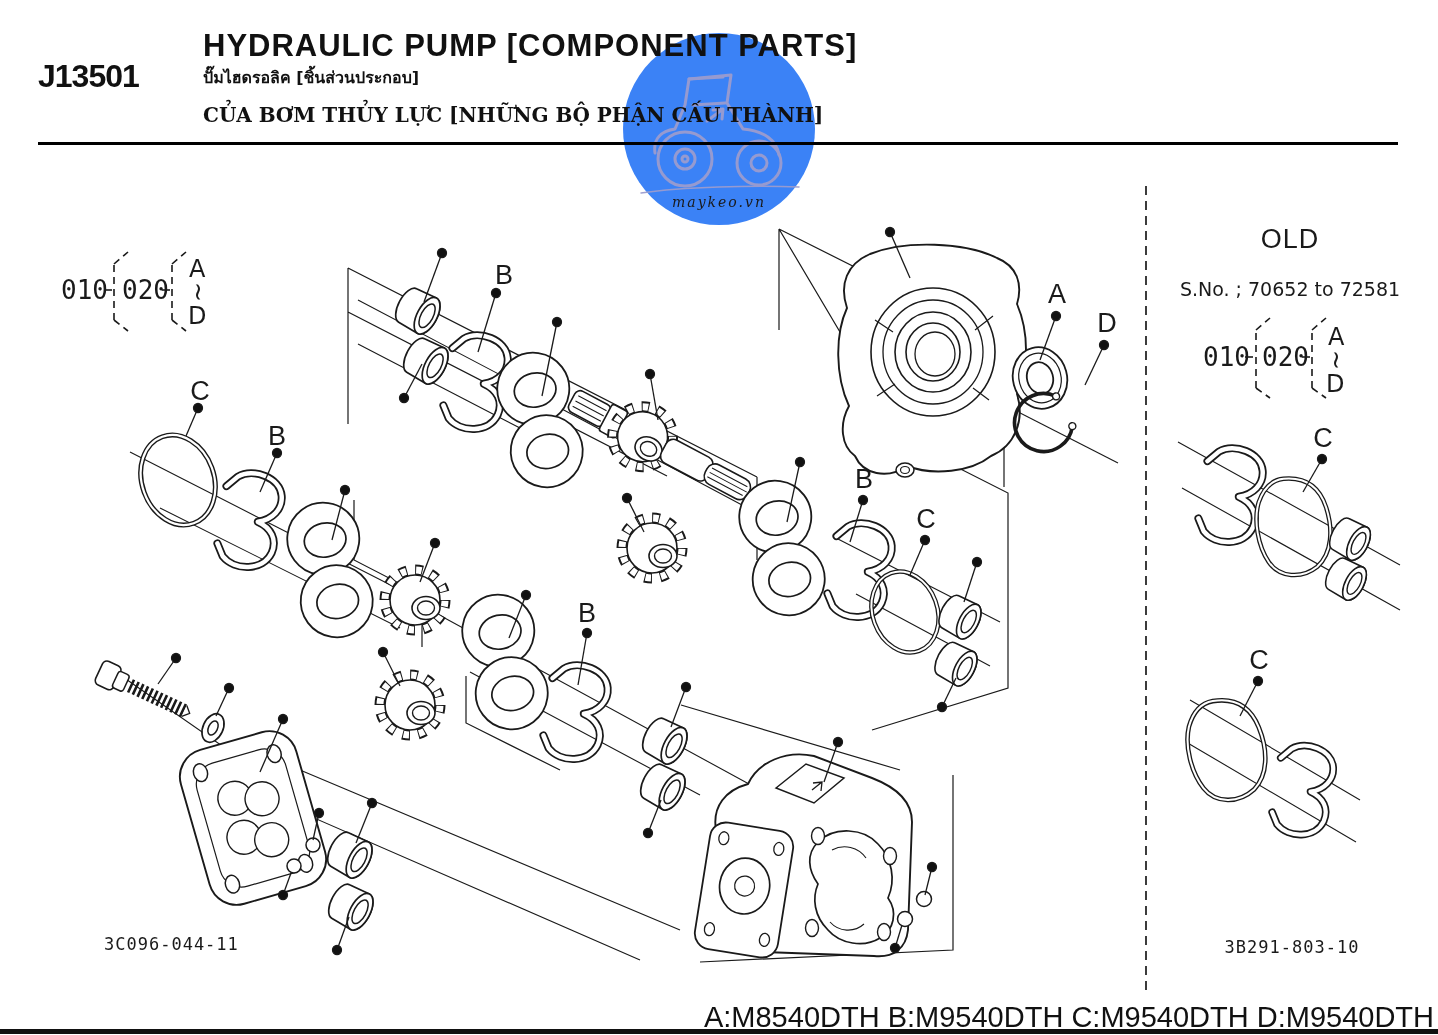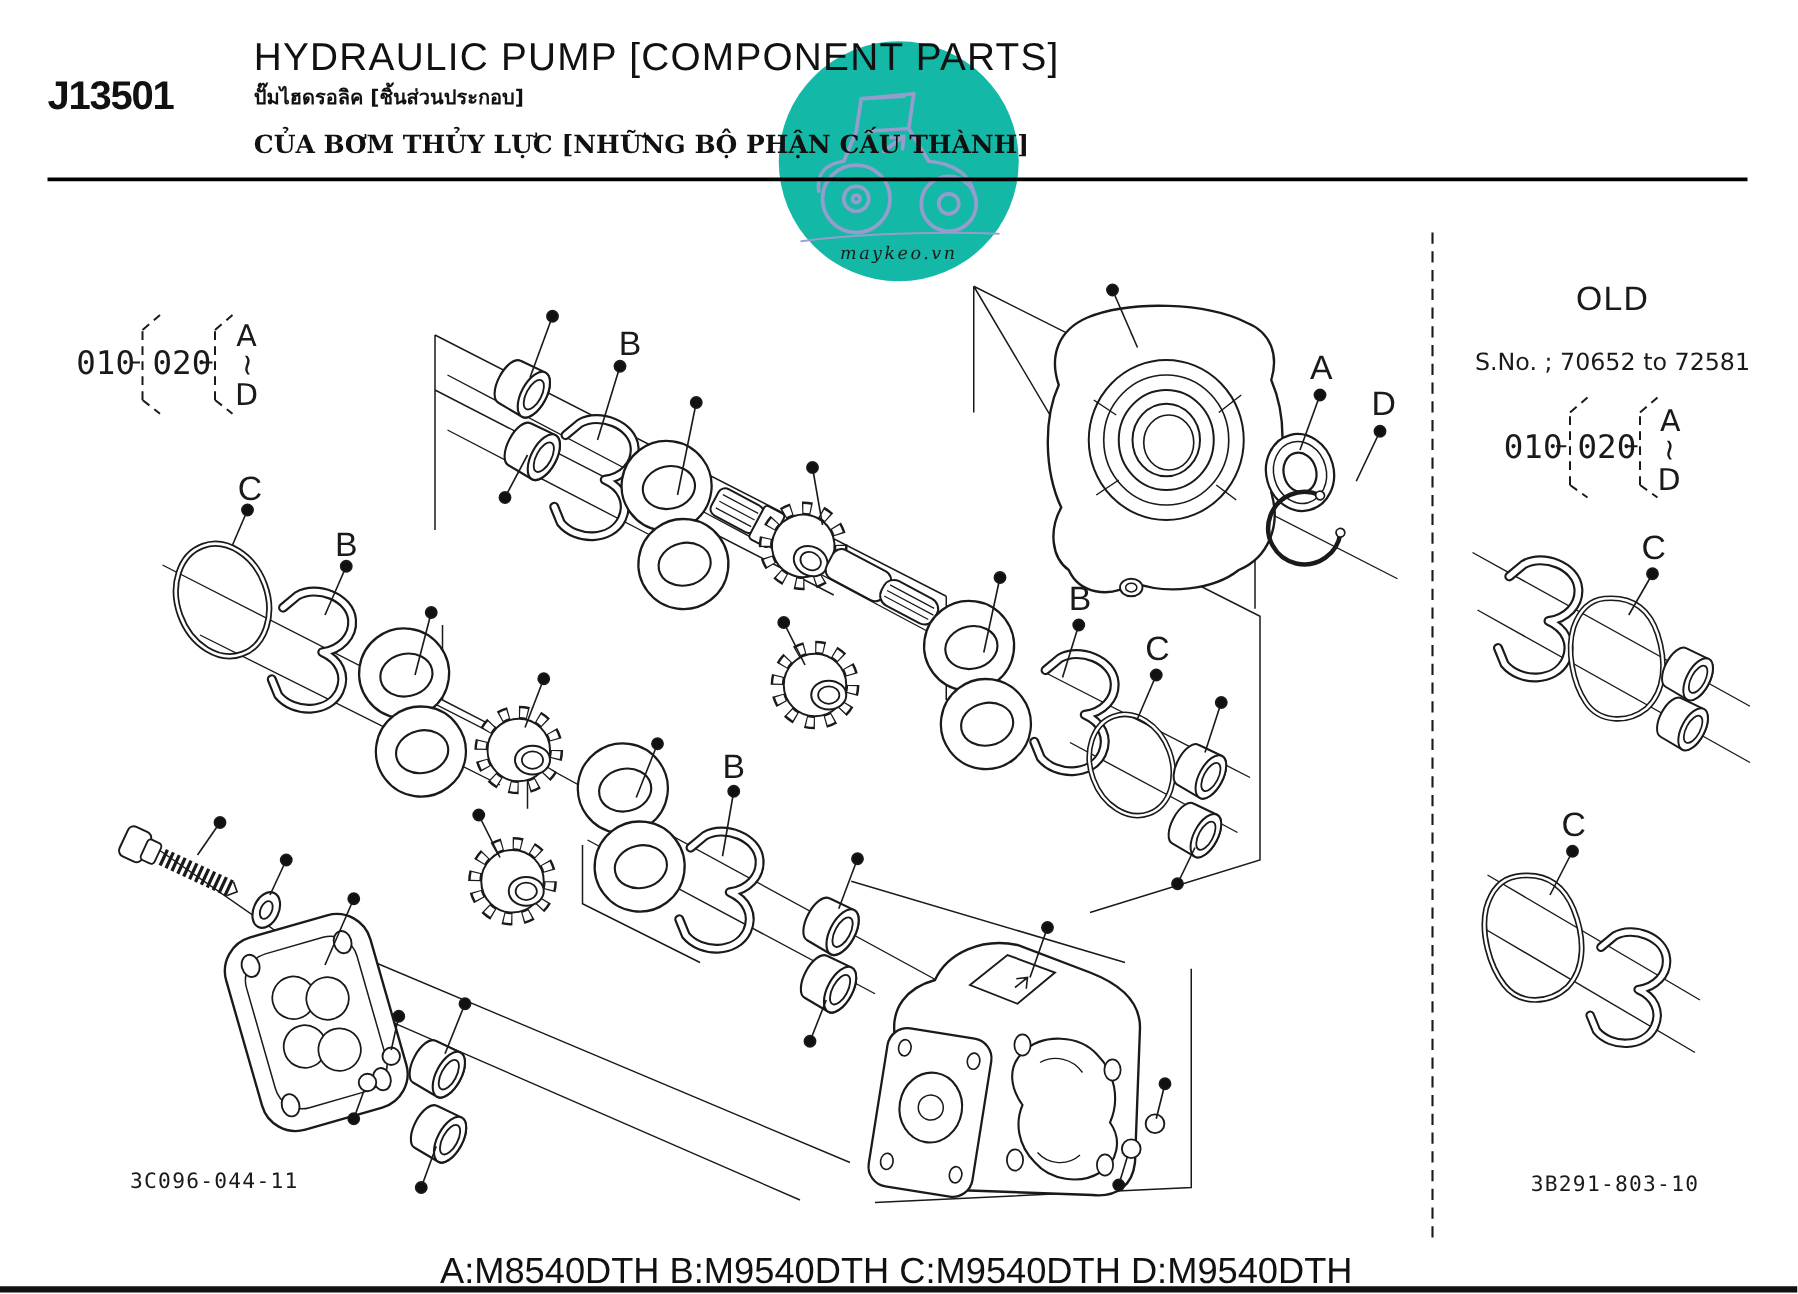--- a/index.html
+++ b/index.html
@@ -4,28 +4,28 @@
 <style>
   html,body{margin:0;padding:0;}
   body{
     width:1438px;height:1035px;position:relative;background:#fff;
     font-family:"Liberation Sans",sans-serif;color:#111;overflow:hidden;
   }
   .abs{position:absolute;}
   
   #watermark{
     left:623px;top:33px;width:192px;height:192px;border-radius:50%;
-    background:#14b8a6;z-index:0;display:flex;align-items:center;justify-content:center;
+    background:#3b82f6;z-index:0;display:flex;align-items:center;justify-content:center;
   }
   #header{z-index:2;}
   #page-code{
     left:38px;top:60px;font-size:32px;font-weight:bold;letter-spacing:-1px;line-height:1;
   }
   #title-en{
-    left:203px;top:30px;font-size:31px;font-weight:normal;letter-spacing:1px;line-height:1;
+    left:203px;top:30px;font-size:31px;font-weight:bold;letter-spacing:1px;line-height:1;
   }
   #title-th{
     left:203px;top:68px;font-size:16px;font-weight:bold;line-height:1.2;
     font-family:"DejaVu Sans",sans-serif;
   }
   #title-vi{
     left:203px;top:105px;font-size:20px;font-weight:bold;line-height:1;
     font-family:"DejaVu Serif","Liberation Serif",serif;
   }
   #header-rule{left:38px;top:142px;width:1360px;height:3px;background:#000;}
@@ -34,21 +34,21 @@
   text{fill:#1a1a1a;}
   .lbl{font-family:"Liberation Sans",sans-serif;font-size:27px;}
   .mono{font-family:"DejaVu Sans Mono","Liberation Mono",monospace;}
   .refnum{font-family:"DejaVu Sans Mono","Liberation Mono",monospace;font-size:26px;}
   .refletter{font-family:"DejaVu Sans",sans-serif;font-size:24px;}
   .oldtitle{font-family:"Liberation Sans",sans-serif;font-size:27px;letter-spacing:1px;}
   .serial{font-family:"DejaVu Sans",sans-serif;font-size:19px;}
   .code{font-size:17px;letter-spacing:1px;}
   
   #footer-models{
-    left:0;top:1001px;width:1434px;text-align:center;font-size:29px;z-index:2;
+    left:0;top:1001px;width:1434px;text-align:right;font-size:29px;z-index:2;
   }
   #bottom-bar{left:0;top:1029px;width:1438px;height:5px;background:#111;z-index:2;}
 </style>
 </head>
 <body>
 
 <div id="watermark" class="abs">
   <svg width="192" height="192" viewBox="0 0 192 192">
     <g fill="none" stroke="#9b9cce" stroke-width="3" stroke-linecap="round" stroke-linejoin="round" opacity="0.95">
       <circle cx="62" cy="126" r="27"></circle>

